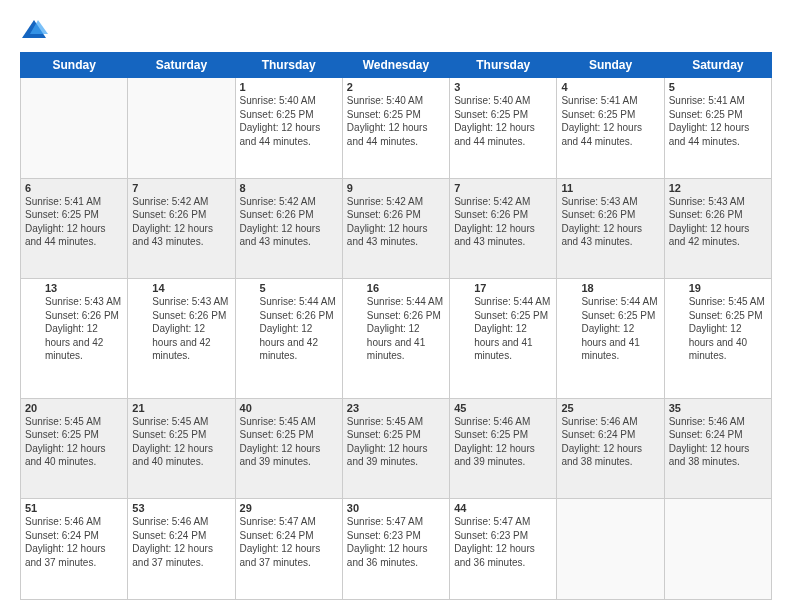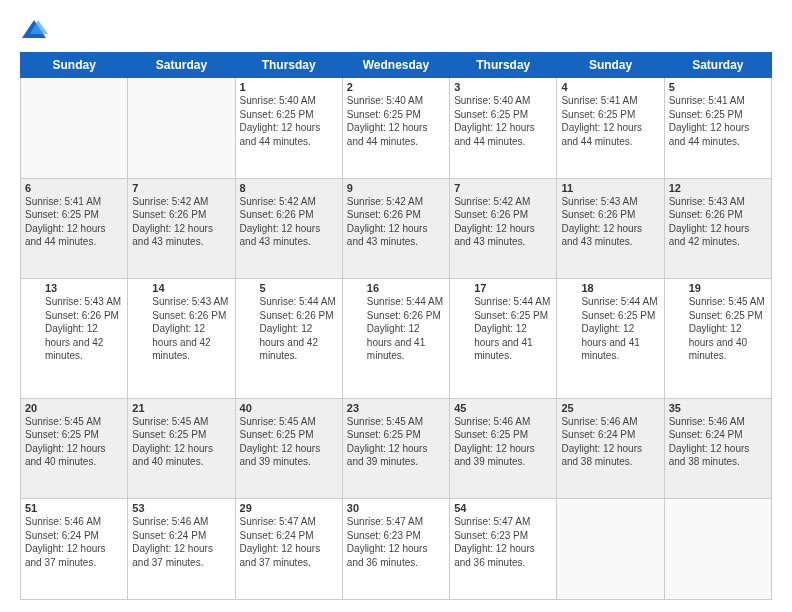--- a/index.html
+++ b/index.html
@@ -277,21 +277,21 @@
           </td>
           <td>
             <span class="day-num">29</span>
             <div class="day-info">Sunrise: 5:47 AM<br>Sunset: 6:24 PM<br>Daylight: 12 hours and 37 minutes.</div>
           </td>
           <td>
             <span class="day-num">30</span>
             <div class="day-info">Sunrise: 5:47 AM<br>Sunset: 6:23 PM<br>Daylight: 12 hours and 36 minutes.</div>
           </td>
           <td>
-            <span class="day-num">54</span>
+            <span class="day-num">44</span>
             <div class="day-info">Sunrise: 5:47 AM<br>Sunset: 6:23 PM<br>Daylight: 12 hours and 36 minutes.</div>
           </td>
           <td class="empty"></td>
           <td class="empty"></td>
         </tr>
       </tbody>
   </table>
 </div>
 
 </body></html>

